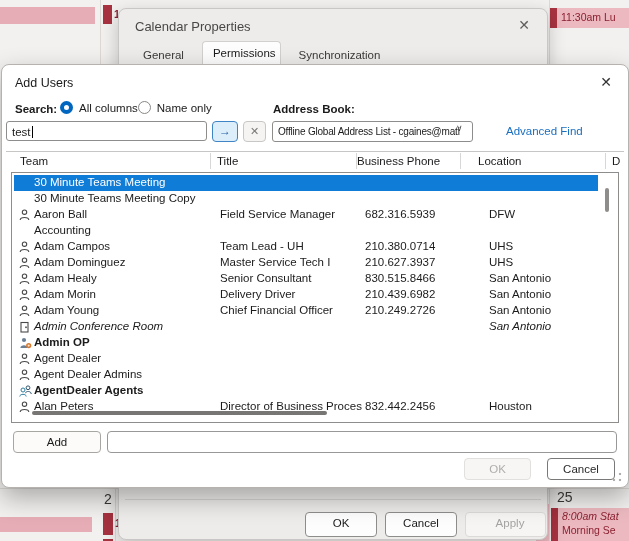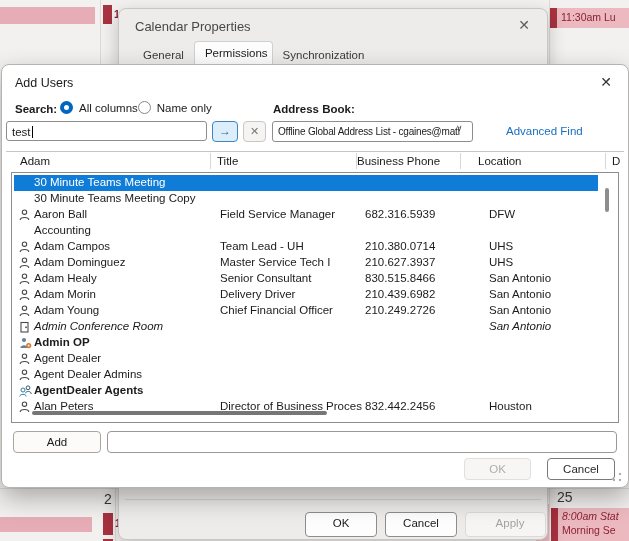--- a/index.html
+++ b/index.html
@@ -15,21 +15,21 @@
   .evt-text{position:absolute;font-size:10.5px;color:#8a2130;white-space:nowrap;line-height:13px;}
   .date-num{position:absolute;font-size:14px;color:#3b3a39;}
 
   
   .cp-dialog{position:absolute;left:118px;top:8px;width:428px;height:530px;
     background:#edecea;border:1px solid #c9c7c5;border-radius:8px;
     box-shadow:0 6px 18px rgba(0,0,0,.22);}
   .cp-title{position:absolute;left:16px;top:10px;font-size:13px;color:#494847;}
   .cp-close{position:absolute;left:394px;top:6px;width:22px;height:20px;text-align:center;
     font-size:14px;color:#5f5e5d;line-height:20px;}
-  .cp-tabs{position:absolute;left:14px;top:32px;display:flex;align-items:flex-end;}
+  .cp-tabs{position:absolute;left:14px;top:32px;display:flex;align-items:flex-end;gap:8px;}
   .cp-tab{font-size:11.5px;color:#3b3a39;padding:6px 10px 8px 10px;}
   .cp-tab.active{background:#fdfdfd;border:1px solid #d2d0ce;border-bottom:none;
     border-radius:4px 4px 0 0;padding:5px 4px 10px 10px;color:#1b1b1b;}
   .cp-sep{position:absolute;left:6px;top:490px;width:416px;height:1px;background:#d6d4d2;}
   .cp-btn{position:absolute;top:503px;width:70px;height:23px;background:#fdfdfd;
     border:1px solid #8f8d8b;border-radius:4px;font-size:11.5px;color:#1b1b1b;
     text-align:center;line-height:21px;}
   .cp-btn.disabled{color:#a5a3a1;border-color:#dcdad8;background:#f6f5f4;}
 
   
@@ -157,21 +157,21 @@
 
     <div class="search-input"><span>test</span><span class="caret"></span></div>
     <div class="go-btn">→</div>
     <div class="clear-btn">✕</div>
     <div class="ab-select">Offline Global Address List - cgaines@mati</div>
     <div class="ab-chevron">∨</div>
     <div class="adv-find">Advanced Find</div>
 
     <div class="hdr-line"></div>
     <div class="list-header">
-        <span class="hcol" style="left: 18px;">Adam</span>
+        <span class="hcol" style="left: 18px;">Team</span>
         <span class="hcol" style="left: 215px;">Title</span>
         <span class="hcol" style="left: 355px;">Business Phone</span>
         <span class="hcol" style="left: 476px;">Location</span>
         <span class="hcol" style="left: 610px;">D</span>
         <span class="hsep" style="left: 208px;"></span>
         <span class="hsep" style="left: 354px;"></span>
         <span class="hsep" style="left: 458px;"></span>
         <span class="hsep" style="left: 603px;"></span>
       </div>
 

